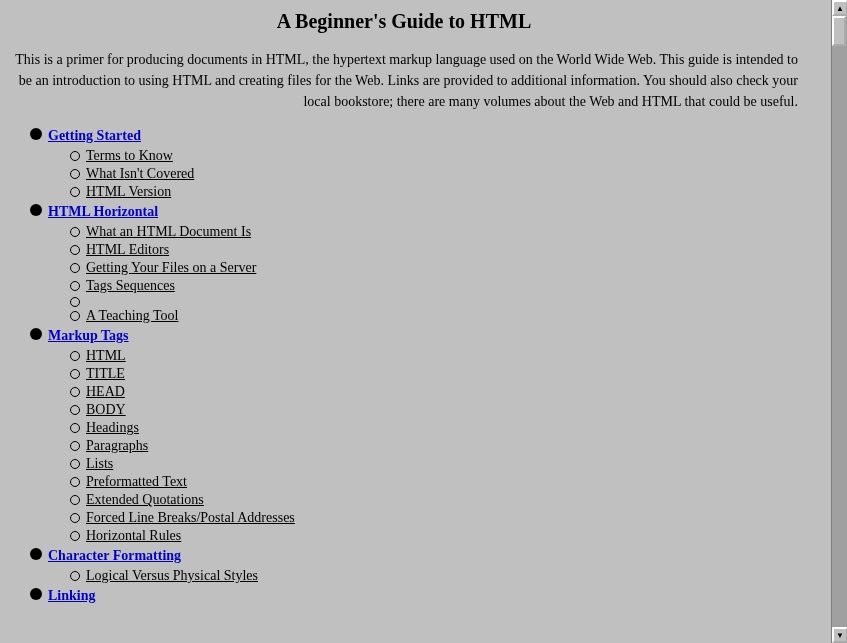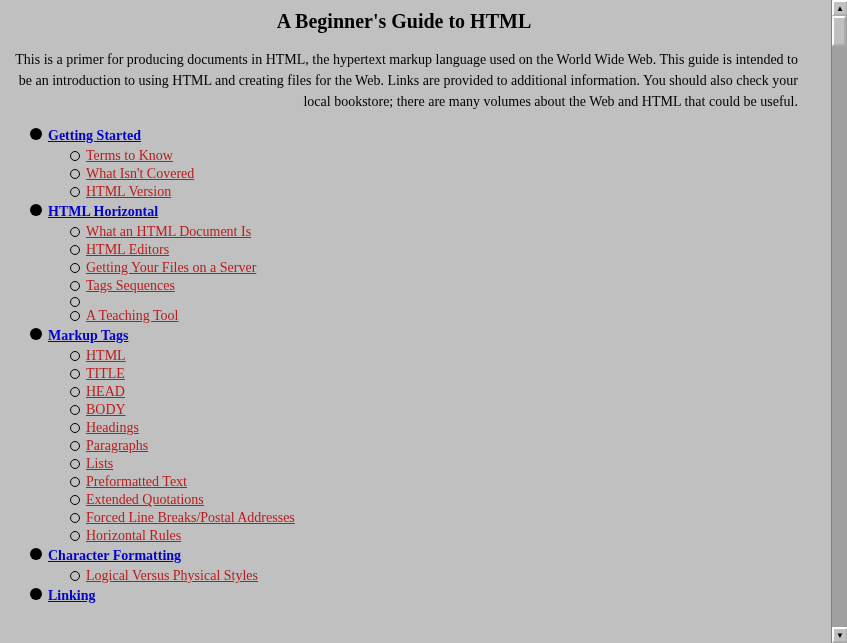--- a/index.html
+++ b/index.html
@@ -116,21 +116,21 @@
       height: 10px;
       border: 1px solid #000000;
       border-radius: 50%;
       margin-right: 6px;
       flex-shrink: 0;
       position: relative;
       top: 1px;
     }
 
     ul.sub-list > li > a {
-      color: #b91c1c;
+      color: #000000;
       text-decoration: underline;
       font-size: 14px;
     }
 
     .section-item {
       display: flex;
       align-items: baseline;
       margin-bottom: 4px;
       text-align: center;
     }

